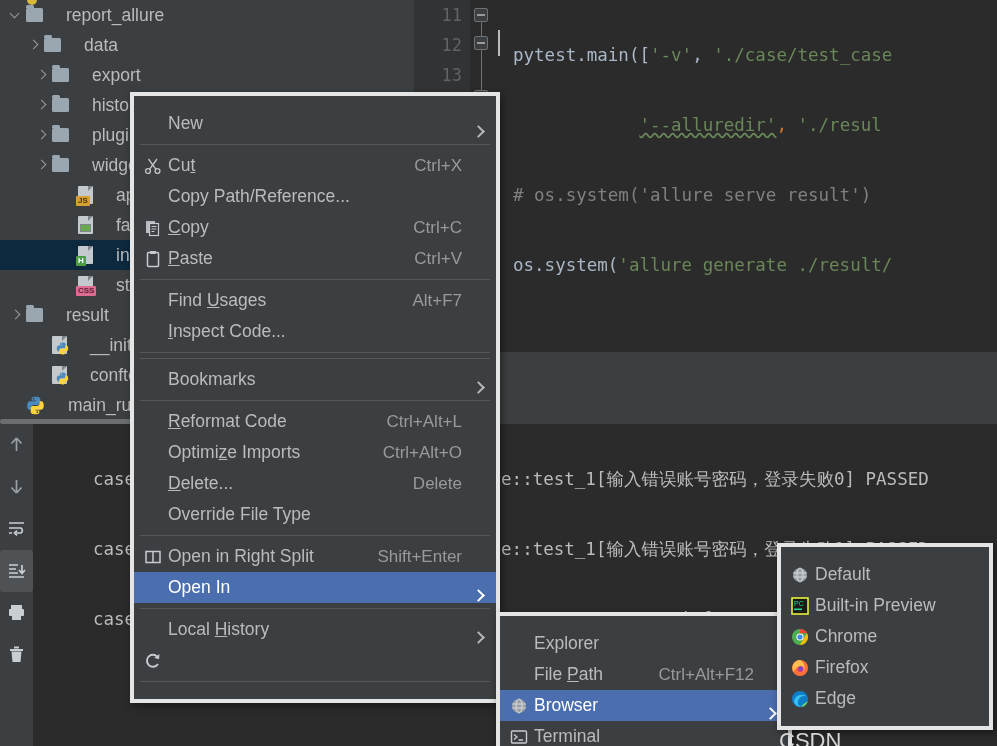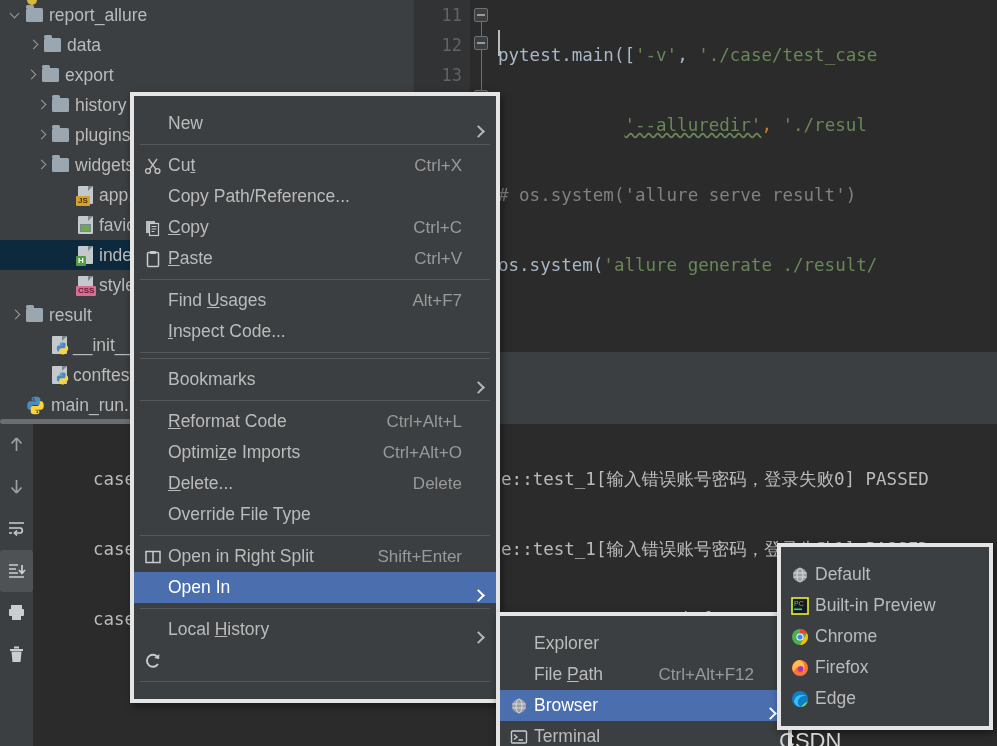--- a/index.html
+++ b/index.html
@@ -30,21 +30,21 @@
     width: 6px; height: 6px;
     border-right: 1.6px solid #9a9a9a; border-top: 1.6px solid #9a9a9a;
     transform: rotate(45deg);
   }
   .arrow.down::before {
     content: ""; position: absolute; left: 3px; top: 2px;
     width: 6px; height: 6px;
     border-right: 1.6px solid #9a9a9a; border-top: 1.6px solid #9a9a9a;
     transform: rotate(135deg);
   }
-  .ic { flex: 0 0 auto; margin-right: 4px; display:inline-block; }
+  .ic { flex: 0 0 auto; margin-right: 21px; display:inline-block; }
   .folder-ic {
     width: 17px; height: 14px; background: #9aa7b0; border-radius: 1.5px;
     position: relative;
   }
   .folder-ic::before {
     content:""; position:absolute; left:0; top:-3px; width:8px; height:3px;
     background:#9aa7b0; border-radius: 1.5px 1.5px 0 0;
   }
   .file-ic {
     width: 15px; height: 18px; background: #c3c9cd; position: relative;
@@ -102,21 +102,21 @@
     content:""; position:absolute; left:2px; top:5px; width:8px; height:1.5px; background:#9a9a9a;
   }
   .fold-line {
     position: absolute; left: 10.5px; width: 1.5px; background: #6e7174;
   }
   .code {
     position: absolute; left: 84px; top: 0; right: 0; height: 100%;
     font-family: "DejaVu Sans Mono", monospace; font-size: 17.5px;
     color: #a9b7c6; white-space: pre;
   }
-  .code .ln { height: 30px; line-height: 30px; }
+  .code .ln { height: 30px; line-height: 30px; margin-left: 15px; }
   .s-str { color: #6a8759; }
   .s-com { color: #808080; }
   .s-kw  { color: #cc7832; }
   .s-def { color: #a9b7c6; }
   .squig { text-decoration: underline wavy #6a8759; text-decoration-skip-ink:none;}
   .caret {
     position:absolute; left: 0px; top: 30px; width: 1.5px; height: 26px; background:#bbb;
   }
 
   
@@ -197,21 +197,21 @@
         <div class="tree-row" style="padding-left: 8px;">
           <span class="arrow down"></span>
           <span class="ic folder-ic"></span>
           <span class="tree-label">report_allure</span>
         </div>
         <div class="tree-row" style="padding-left: 26px;">
           <span class="arrow right"></span>
           <span class="ic folder-ic"></span>
           <span class="tree-label">data</span>
         </div>
-        <div class="tree-row" style="padding-left: 24px;">
+        <div class="tree-row" style="padding-left: 34px;">
           <span class="arrow right"></span>
           <span class="ic folder-ic"></span>
           <span class="tree-label">export</span>
         </div>
         <div class="tree-row" style="padding-left: 34px;">
           <span class="arrow right"></span>
           <span class="ic folder-ic"></span>
           <span class="tree-label">history</span>
         </div>
         <div class="tree-row" style="padding-left: 34px;">

